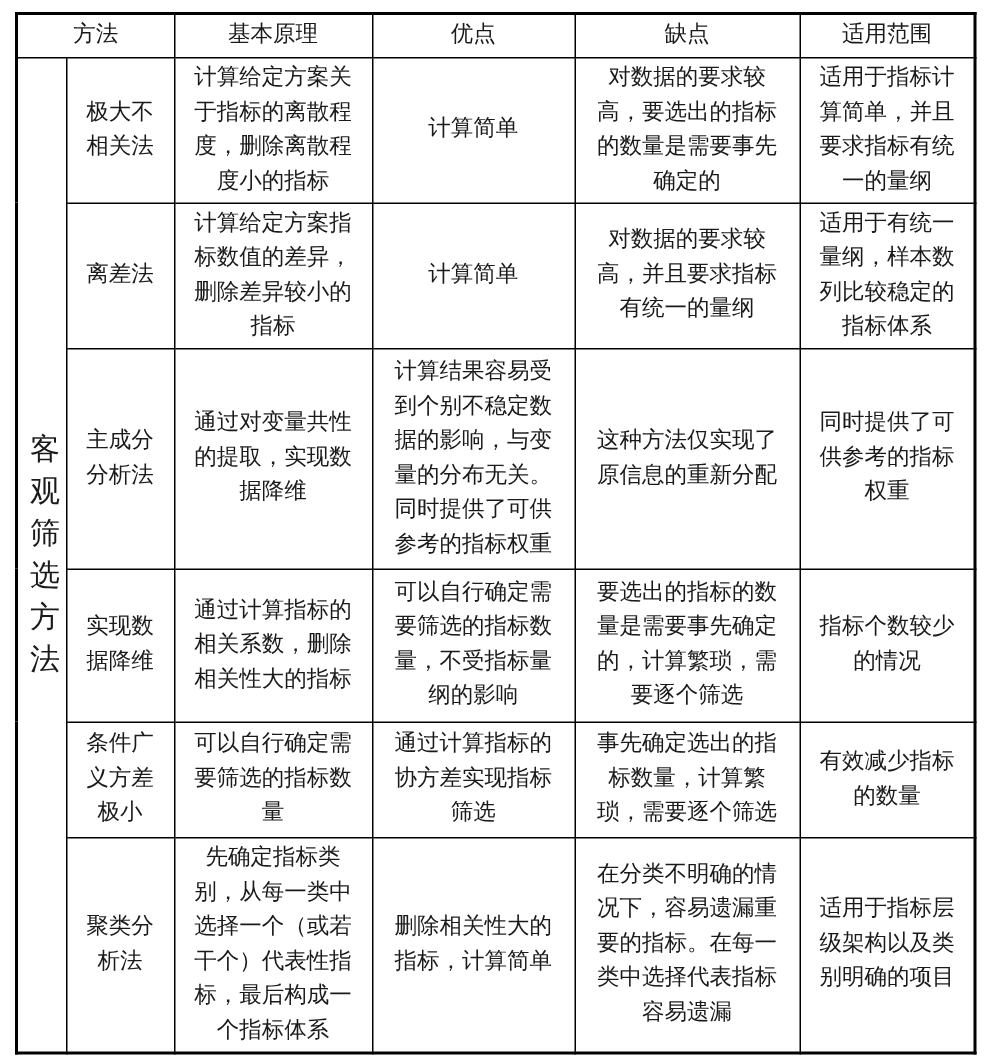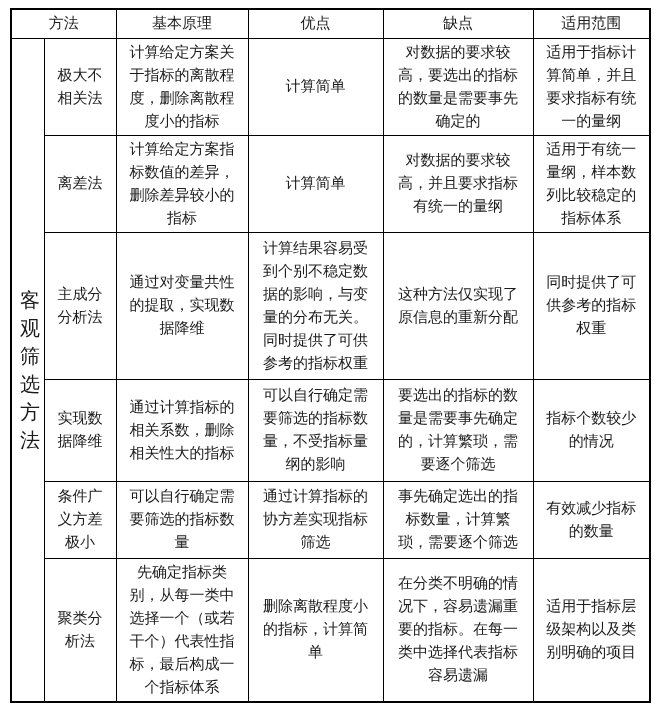--- a/index.html
+++ b/index.html
@@ -121,19 +121,19 @@
       <tr class="r5">
         <td class="method-cell">条件广义方差极小</td>
         <td>可以自行确定需要筛选的指标数量</td>
         <td>通过计算指标的协方差实现指标筛选</td>
         <td class="dis-cell">事先确定选出的指标数量，计算繁琐，需要逐个筛选</td>
         <td>有效减少指标的数量</td>
       </tr>
       <tr class="r6">
         <td class="method-cell">聚类分析法</td>
         <td>先确定指标类别，从每一类中选择一个（或若干个）代表性指标，最后构成一个指标体系</td>
-        <td>删除离散程度小的指标，计算简单</td>
+        <td>删除相关性大的指标，计算简单</td>
         <td class="dis-cell">在分类不明确的情况下，容易遗漏重要的指标。在每一类中选择代表指标容易遗漏</td>
         <td>适用于指标层级架构以及类别明确的项目</td>
       </tr>
     </tbody>
   </table>
 </div>
 
 </body></html>

